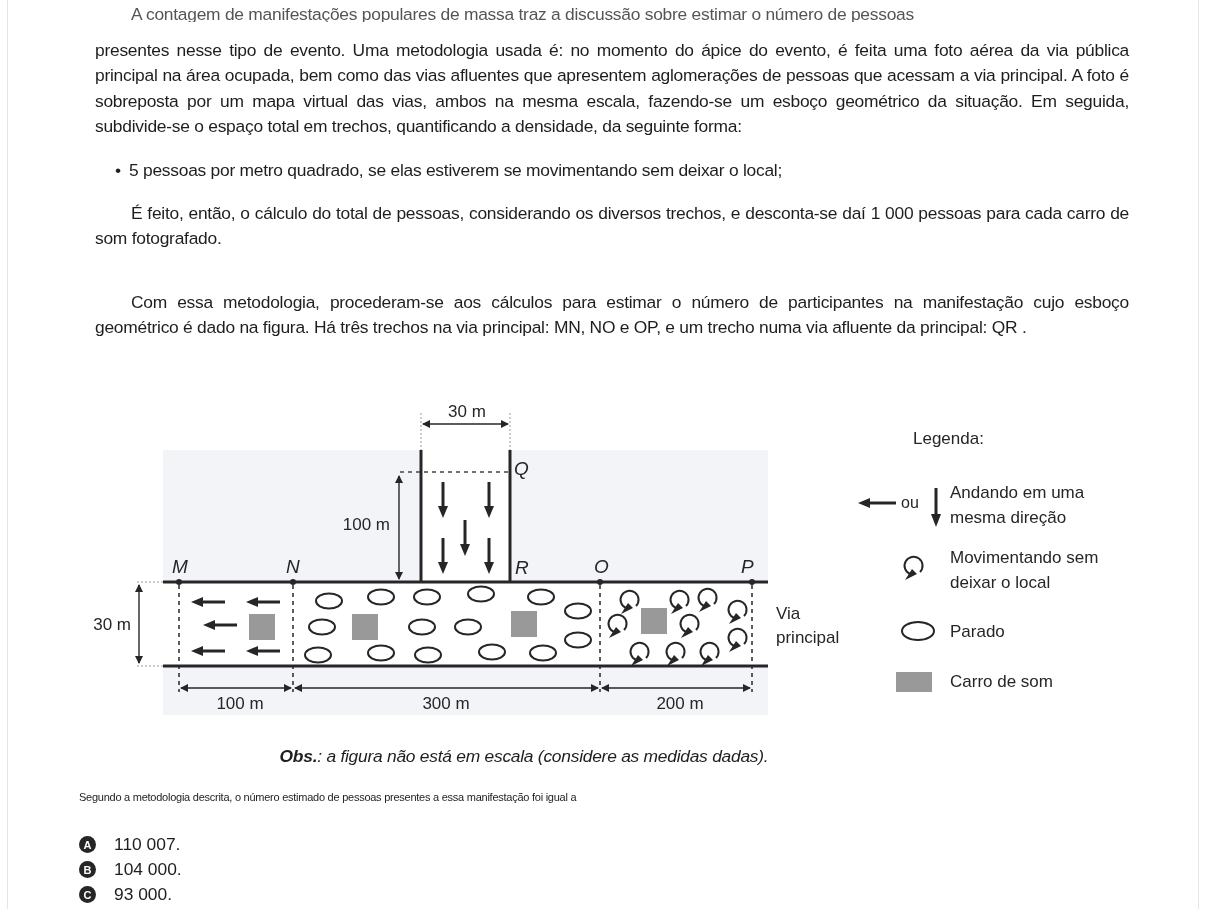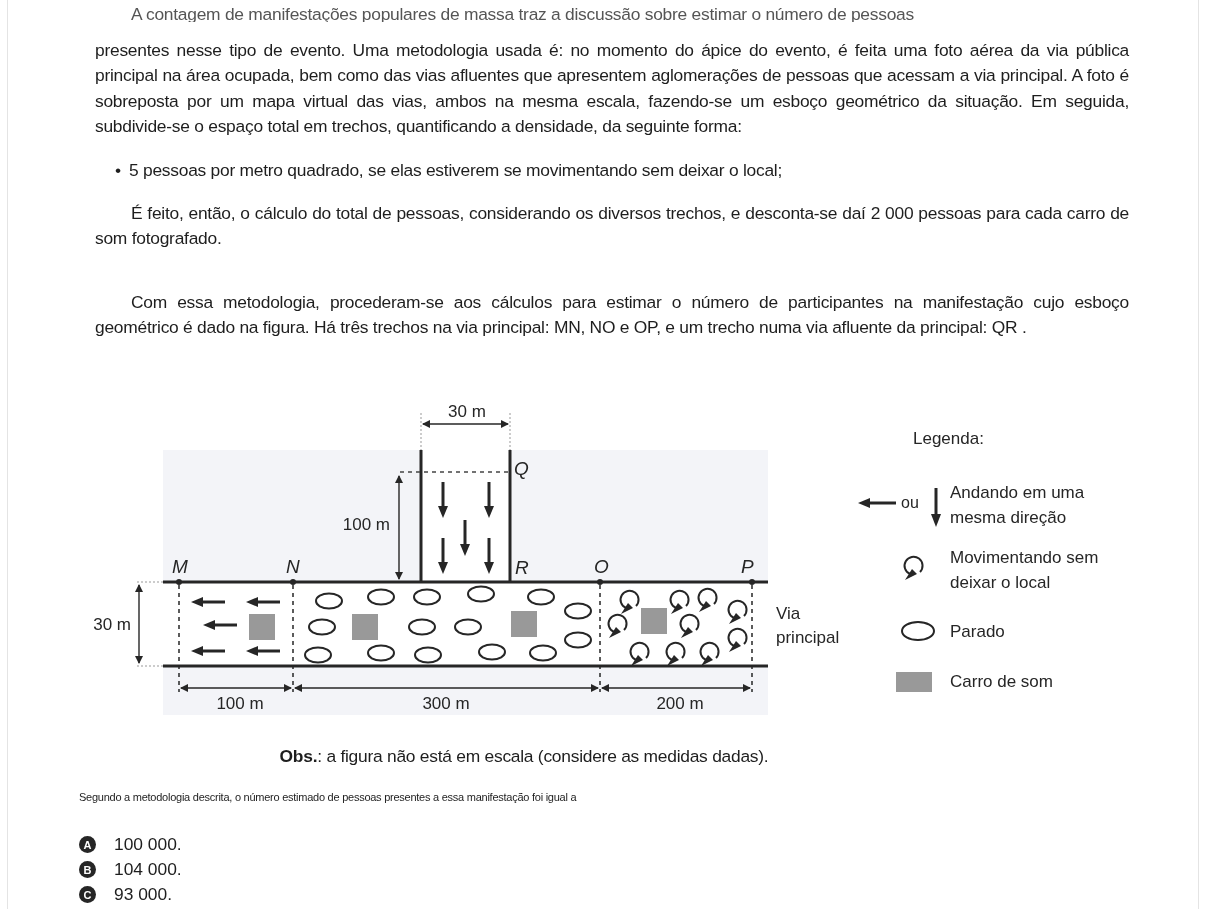--- a/index.html
+++ b/index.html
@@ -11,41 +11,41 @@
              letter-spacing:-0.25px; }
   p { margin:16px; text-align:justify; }
   .cutline { color:#555; height:20px; overflow:hidden; }
   .indent { text-indent:36px; }
   ul.bullets { list-style:none; margin:8px 0 10px 0; padding:0 0 0 36px; }
   ul.bullets li { line-height:30px; position:relative; padding-left:14px; }
   ul.bullets li::before { content:"\2022"; position:absolute; left:0; top:0; }
   .gap { height:6px; }
   .ital { }
   .figure { position:absolute; left:0; top:0; width:1212px; height:909px; }
-  .obs { position:absolute; left:0; width:1048px; top:746px; text-align:center; font-size:17.4px; letter-spacing:-0.25px; }
+  .obs { position:absolute; left:0; width:1048px; top:746px; text-align:center; font-size:17.4px; letter-spacing:-0.25px;font-style:italic; }
   .obs b { font-weight:bold; }
   .question { position:absolute; left:79px; top:791px; font-size:11px; letter-spacing:-0.25px; }
   .options { position:absolute; left:79px; top:832px; font-size:17.4px; }
   .opt { height:25px; display:flex; align-items:center; cursor:pointer; }
   .opt-badge { width:17px; height:17px; border-radius:50%; background:#262626; color:#fff;
                font-size:11px; font-weight:bold; display:flex; align-items:center; justify-content:center; margin-right:18px; }
   svg text { font-family:"Liberation Sans", sans-serif; }
 </style>
 </head>
 <body>
 
 <div class="frame"></div>
 
 <div class="content">
   <p class="cutline indent">A contagem de manifestações populares de massa traz a discussão sobre estimar o número de pessoas</p>
   <p>presentes nesse tipo de evento. Uma metodologia usada é: no momento do ápice do evento, é feita uma foto aérea da via pública principal na área ocupada, bem como das vias afluentes que apresentem aglomerações de pessoas que acessam a via principal. A foto é sobreposta por um mapa virtual das vias, ambos na mesma escala, fazendo-se um esboço geométrico da situação. Em seguida, subdivide-se o espaço total em trechos, quantificando a densidade, da seguinte forma:</p>
   <ul class="bullets">
     <li>5 pessoas por metro quadrado, se elas estiverem se movimentando sem deixar o local;</li>
   </ul>
-  <p class="indent">É feito, então, o cálculo do total de pessoas, considerando os diversos trechos, e desconta-se daí 2 000 pessoas para cada carro de som fotografado.</p>
+  <p class="indent">É feito, então, o cálculo do total de pessoas, considerando os diversos trechos, e desconta-se daí 1 000 pessoas para cada carro de som fotografado.</p>
   <div class="gap"></div>
   <p class="indent"><span>Com essa metodologia, procederam-se aos cálculos para estimar o número de participantes na manifestação cujo esboço geométrico é dado na figura. Há três trechos na via principal: </span><span class="ital">MN</span><span>, </span><span class="ital">NO</span><span> e </span><span class="ital">OP</span><span>, e um trecho numa via afluente da principal: </span><span class="ital">QR</span><span> .</span></p>
 </div>
 
 <svg class="figure" width="1212" height="909" viewBox="0 0 1212 909">
   <defs>
     <marker id="ah" markerWidth="8" markerHeight="8" refX="7" refY="4" orient="auto" markerUnits="userSpaceOnUse">
       <path d="M0,0 L8,4 L0,8 Z" fill="#262626"></path>
     </marker>
     <marker id="ahs" markerWidth="8" markerHeight="8" refX="1" refY="4" orient="auto" markerUnits="userSpaceOnUse">
@@ -181,21 +181,21 @@
   </g>
 </svg>
 
 <div class="obs"><b>Obs.</b><span>: a figura não está em escala (considere as medidas dadas).</span></div>
 
 <div class="question">Segundo a metodologia descrita, o número estimado de pessoas presentes a essa manifestação foi igual a</div>
 
 <div class="options">
   <div class="opt">
     <span class="opt-badge">A</span>
-    <span>100 000.</span>
+    <span>110 007.</span>
   </div>
   <div class="opt">
     <span class="opt-badge">B</span>
     <span>104 000.</span>
   </div>
   <div class="opt">
     <span class="opt-badge">C</span>
     <span>93 000.</span>
   </div>
 </div>

